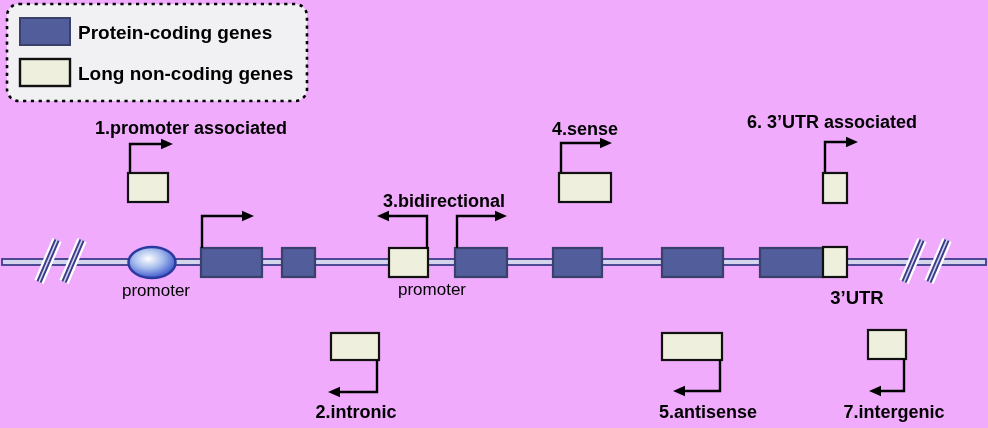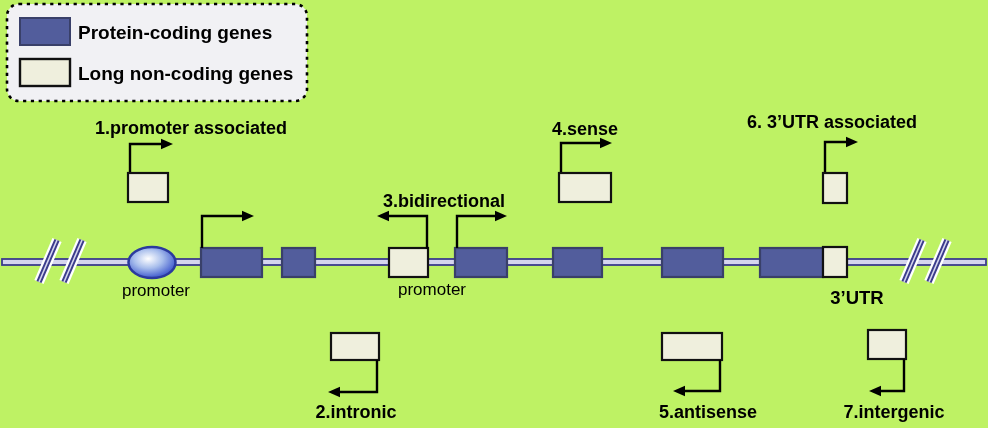--- a/index.html
+++ b/index.html
@@ -1,19 +1,19 @@
 <!DOCTYPE html>
 <html><head>
 <meta charset="utf-8">
 <style>
   html,body{margin:0;padding:0;background:#fff;}
   .figure-wrap{
     position:relative;
     width:988px;height:428px;
-    background:#bef264;
+    background:#f0abfc;
     font-family:"Liberation Sans", sans-serif;
   }
   svg text{
     font-family:"Liberation Sans", sans-serif;
     fill:#000;
   }
   .legend-lbl{font-size:19px;font-weight:bold;}
   .cat-lbl{font-size:18px;font-weight:bold;}
   .utr-lbl{font-size:18.5px;font-weight:bold;}
   .plain-lbl{font-size:17px;font-weight:normal;}

